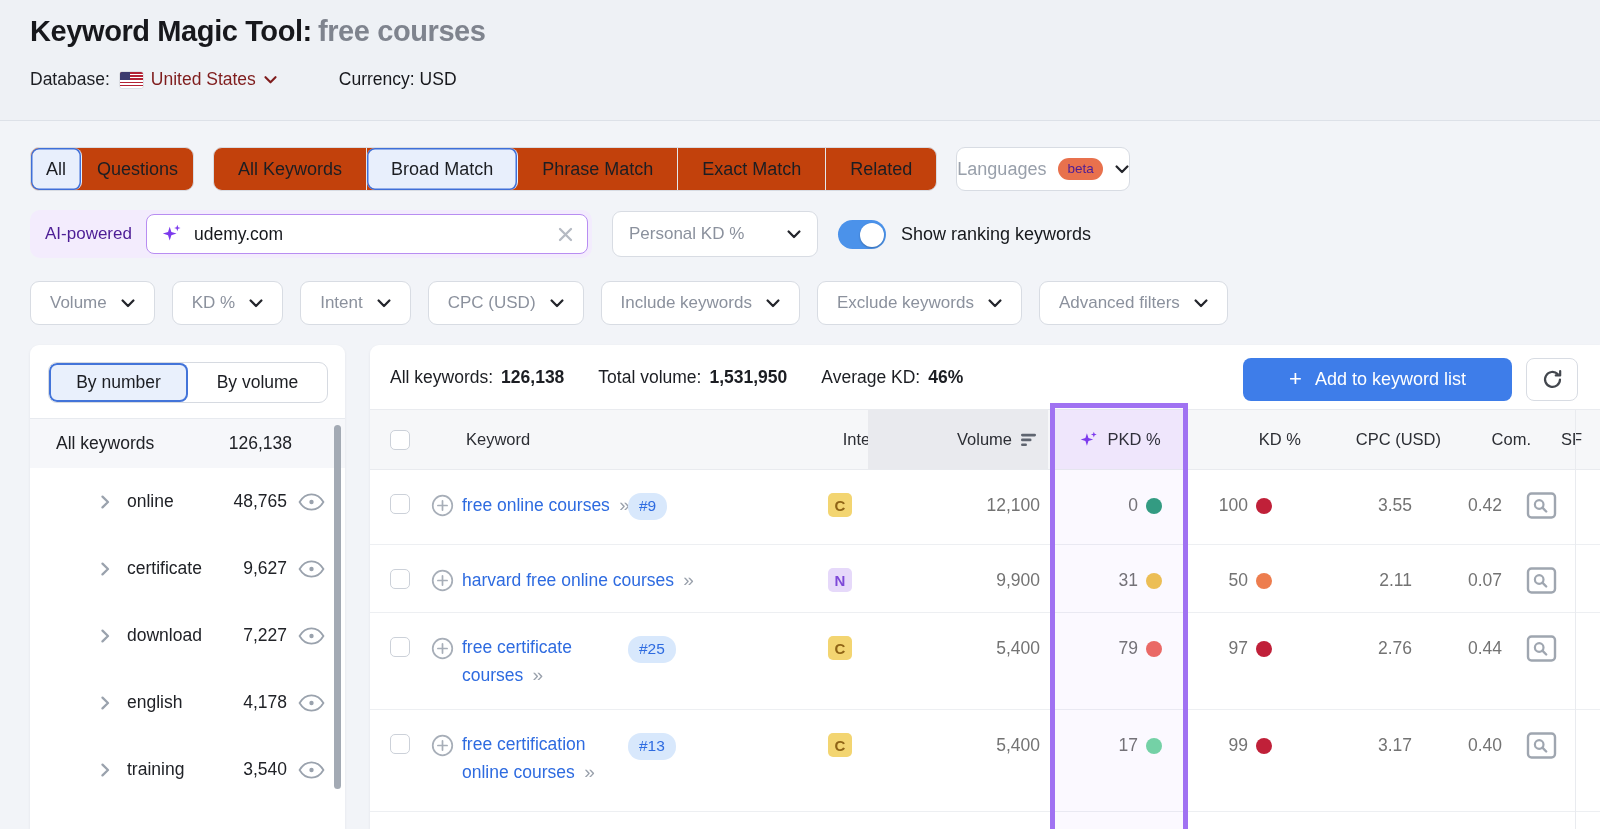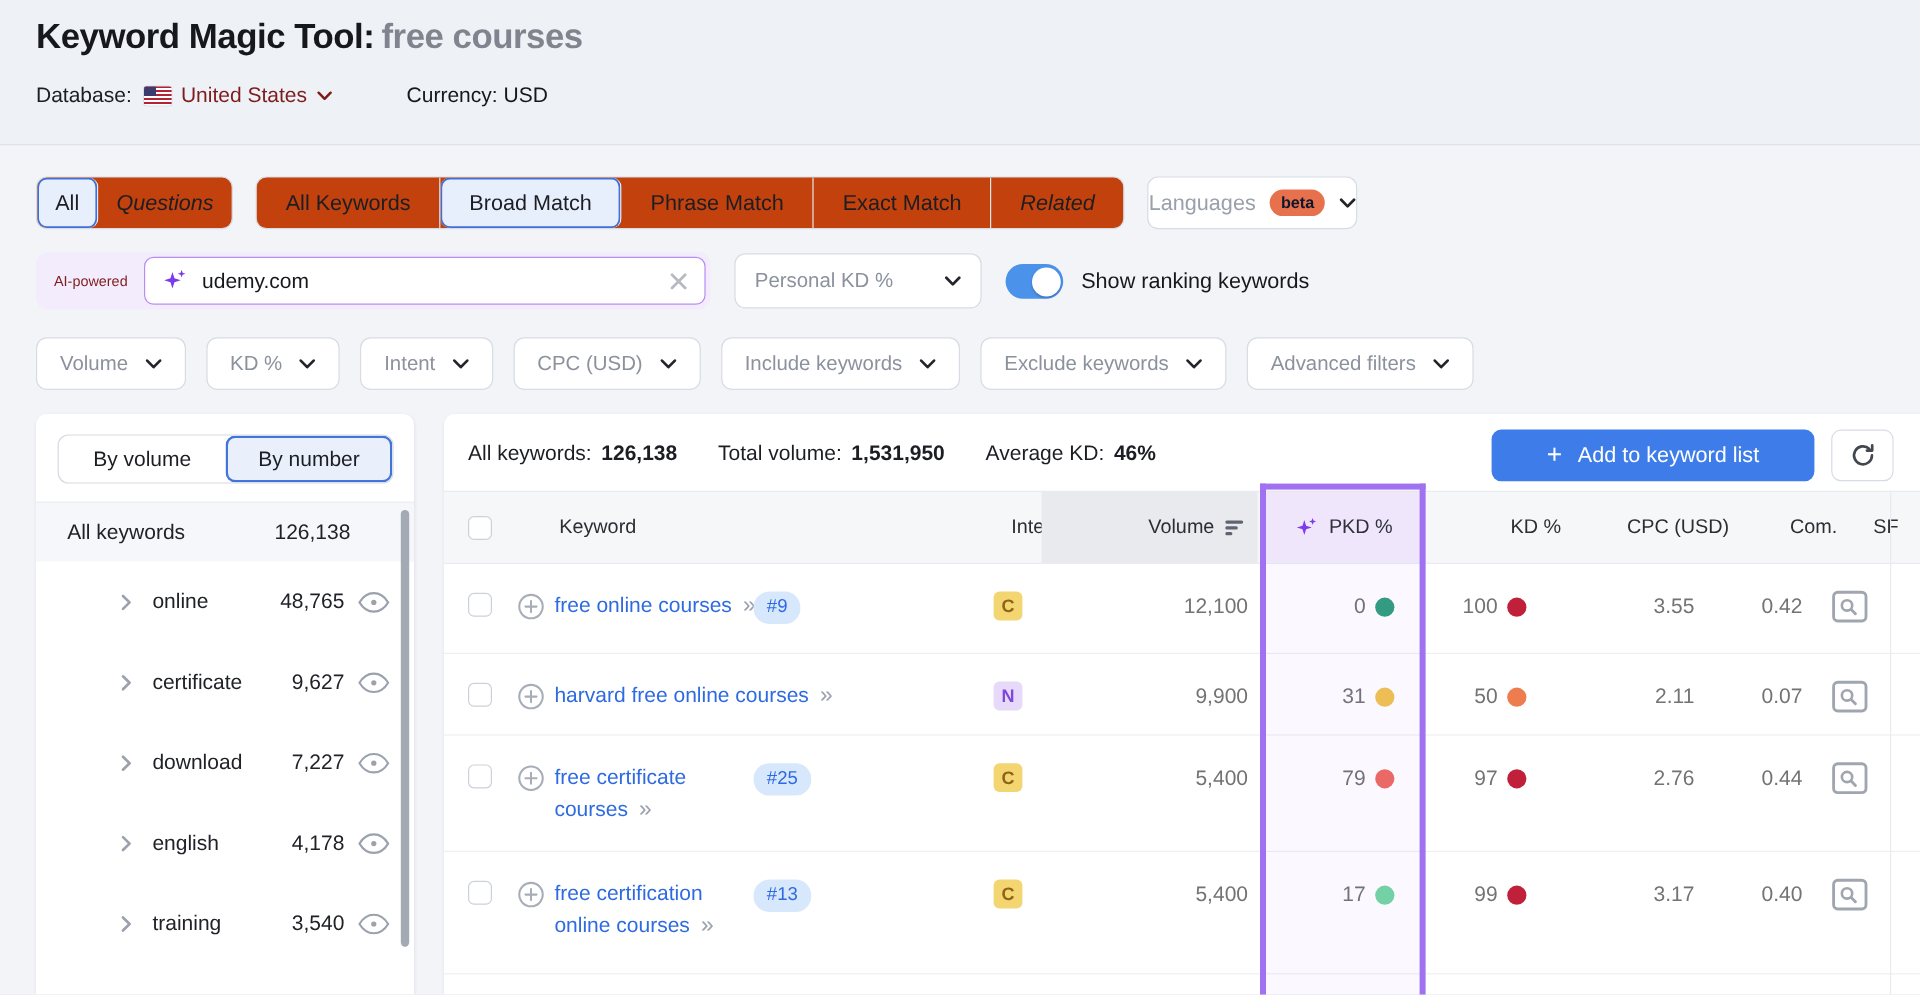--- a/index.html
+++ b/index.html
@@ -17,30 +17,30 @@
   .flag:before { content:""; position:absolute; left:0; top:0; width:10px; height:8.5px; background:#3c3b6e; }
   .dbval { color:#7f1d1d; display:flex; align-items:center; gap:8px; cursor:pointer; }
   .cur { margin-left:62px; color:#17181c; }
   .cur b { font-weight:normal; }
 
   
   .tabsrow { position:absolute; left:30px; top:147px; display:flex; gap:19px; }
   .tabgroup { display:flex; background:#c2410c; border:1px solid #d8dce3; border-radius:9px; height:44px; overflow:hidden; }
   .tabseg { display:flex; align-items:center; padding:0 15px; font-size:18px; color:#1c1e23; border-right:1px solid #e4e7ec; cursor:pointer; white-space:nowrap; }
   .tabgroup.g2 .tabseg { padding:0 24px; }
-  .tabseg:last-child { border-right:none;font-style:italic; }
+  .tabseg:last-child { border-right:none; }
   .tabseg.sel { background:#e8effc; box-shadow:inset 0 0 0 1.5px #3f6fd8; border-radius:8px; border-right-color:transparent; }
   .langbtn { display:flex; align-items:center; gap:12px; height:44px; padding:0 0; background:#fff; border:1px solid #d8dce3;
              border-radius:9px; font-family:inherit; font-size:18px; color:#99a0ab; cursor:pointer; }
-  .beta { background:#e8714d; color:#0f172a; border-radius:11px; padding:3px 9px 4px; font-size:13.5px; font-weight:bold; }
+  .beta { background:#e8714d; color:#4c1d95; border-radius:11px; padding:3px 9px 4px; font-size:13.5px; font-weight:normal; }
   .chevsvg { flex:none; }
 
   
   .aiwrap { position:absolute; left:30px; top:210px; width:562px; height:48px; background:#f3ecfd; border-radius:10px; display:flex; align-items:center; }
-  .ailabel { color:#7f1d1d; font-size:12px; padding:0 14px 0 15px; white-space:nowrap; }
+  .ailabel { color:#4c1d95; font-size:17px; padding:0 14px 0 15px; white-space:nowrap; }
   .searchbox { flex:1; height:40px; margin-right:4px; background:#fff; border:1.5px solid #b88df2; border-radius:8px;
                display:flex; align-items:center; padding:0 14px; gap:11px; cursor:text; }
   .sq { flex:1; font-size:17.5px; color:#16181c; }
   .pkdbtn { position:absolute; left:612px; top:211px; width:206px; height:46px; background:#fff; border:1px solid #d8dce3; border-radius:9px;
             display:flex; align-items:center; justify-content:space-between; padding:0 16px; font-family:inherit; font-size:17px; color:#8b919d; cursor:pointer; }
   .toggle { position:absolute; left:838px; top:220px; width:48px; height:29px; background:#4b92ea; border-radius:15px; cursor:pointer; }
   .knob { position:absolute; right:2.5px; top:2.5px; width:24px; height:24px; background:#fff; border-radius:50%; box-shadow:0 1px 2px rgba(0,0,0,.25); }
   .toglabel { position:absolute; left:901px; top:224px; font-size:18px; color:#16181c; }
 
   
@@ -225,22 +225,22 @@
       <button class="filterbtn">
         <span>Advanced filters</span>
         <svg class="chevsvg" width="14" height="9" viewBox="0 0 13 8">
           <path d="M1.5 1.2 L6.5 6.3 L11.5 1.2" fill="none" stroke="currentColor" stroke-width="2.1" stroke-linecap="round" stroke-linejoin="round"></path>
         </svg>
       </button>
     </div>
 
   <div class="sidebar">
     <div class="sbtabs" id="sbtabs">
+        <div class="sbtab sel">By number</div>
         <div class="sbtab">By volume</div>
-        <div class="sbtab sel">By number</div>
       </div>
     <div class="sbdiv"></div>
     <div class="allrow">
       <span>All keywords</span>
       <span>126,138</span>
     </div>
     <div class="groups" id="groups">
         <div class="gitem">
           <svg class="chevsvg" width="9" height="14" viewBox="0 0 8 13">
             <path d="M1.2 1.5 L6.3 6.5 L1.2 11.5" fill="none" stroke="currentColor" stroke-width="2.1" stroke-linecap="round" stroke-linejoin="round"></path>

